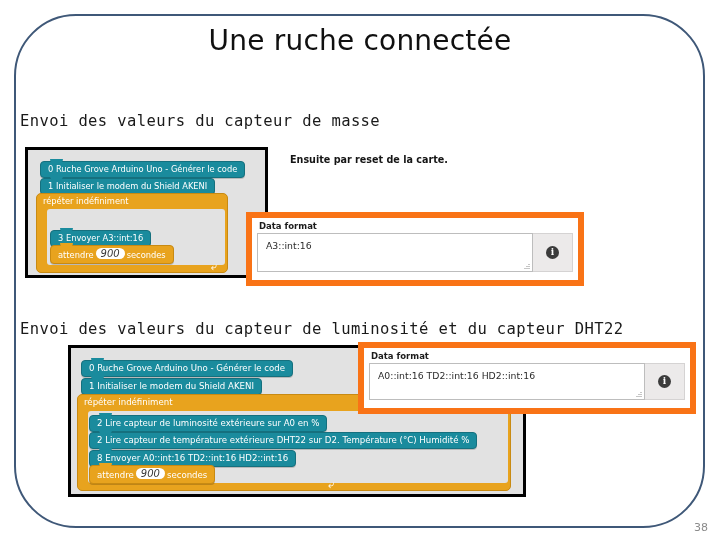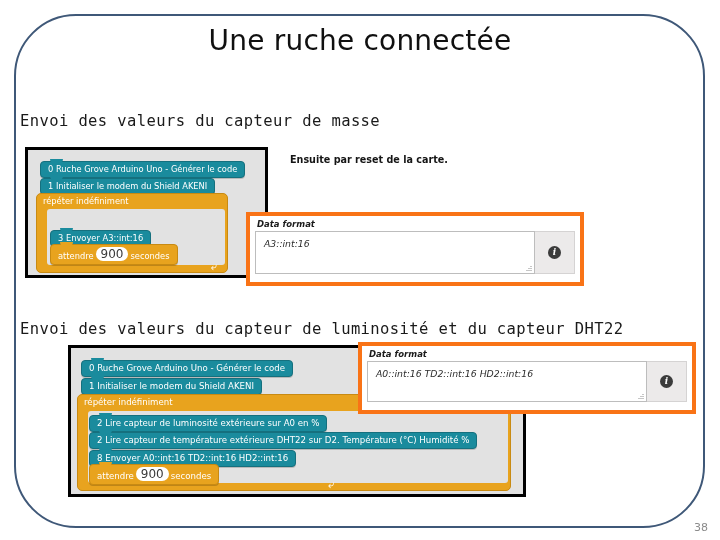--- a/index.html
+++ b/index.html
@@ -127,44 +127,44 @@
     font-size: 11px;
     line-height: 1;
   }
   .wait-pill {
     display: inline-block;
     background: #ffffff;
     color: #3a3a3a;
     border-radius: 8px;
     padding: 0px 5px;
     margin: 0 2px;
-    font-size: 12px;
+    font-size: 10px;
     vertical-align: 1px;
+    font-style: italic;
   }
 
   
   #annotation-note {
     position: absolute;
     left: 290px;
     top: 152px;
     font-size: 9.6px;
     line-height: 15px;
     color: #151515;
     font-family: "DejaVu Sans", sans-serif;
     font-weight: 600;
   }
 
   
   .dataformat-panel {
     position: absolute;
     background: #ffffff;
-    border: 4px solid #f97316;
+    border: 6px solid #f97316;
     box-sizing: border-box;
     padding: 3px 5px 5px 5px;
-    font-style: italic;
   }
   #dataformat-panel-1 { left: 246px; top: 212px; width: 338px; height: 74px; }
   #dataformat-panel-2 { left: 358px; top: 342px; width: 338px; height: 72px; }
 
   .dataformat-label {
     font-size: 8.5px;
     font-weight: 700;
     color: #1b1b1b;
     font-family: "DejaVu Sans", sans-serif;
     padding-left: 2px;

